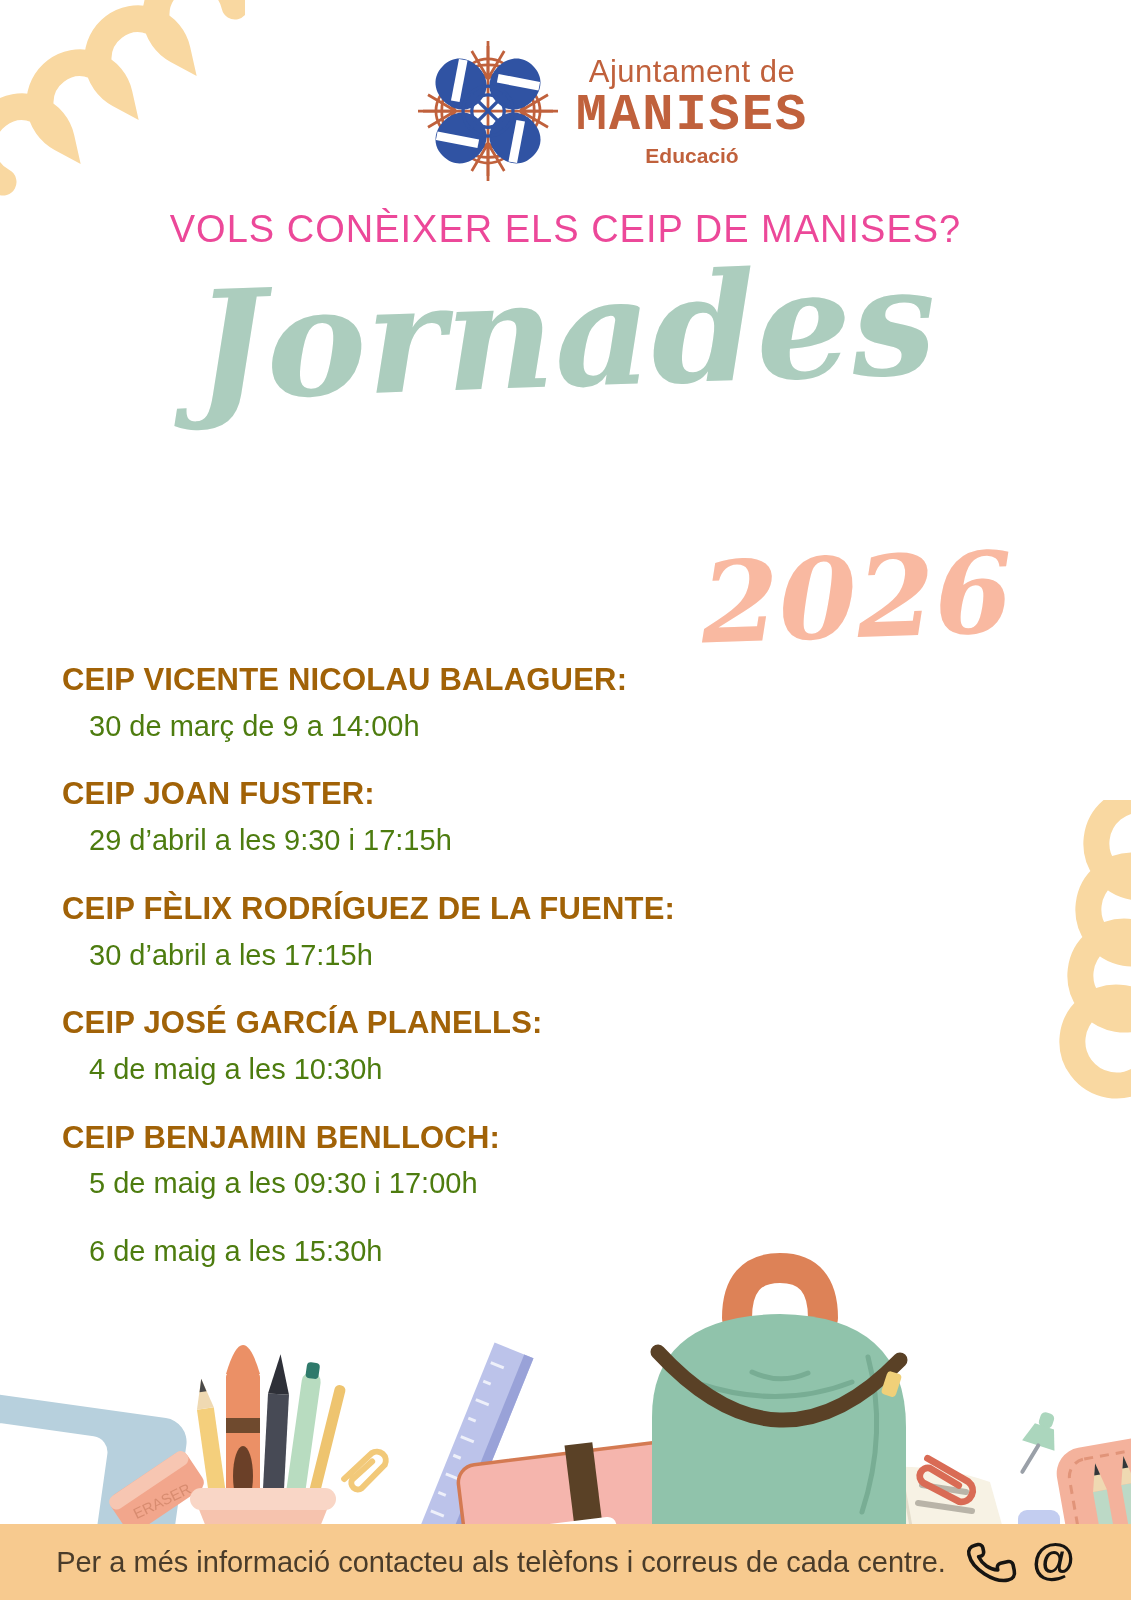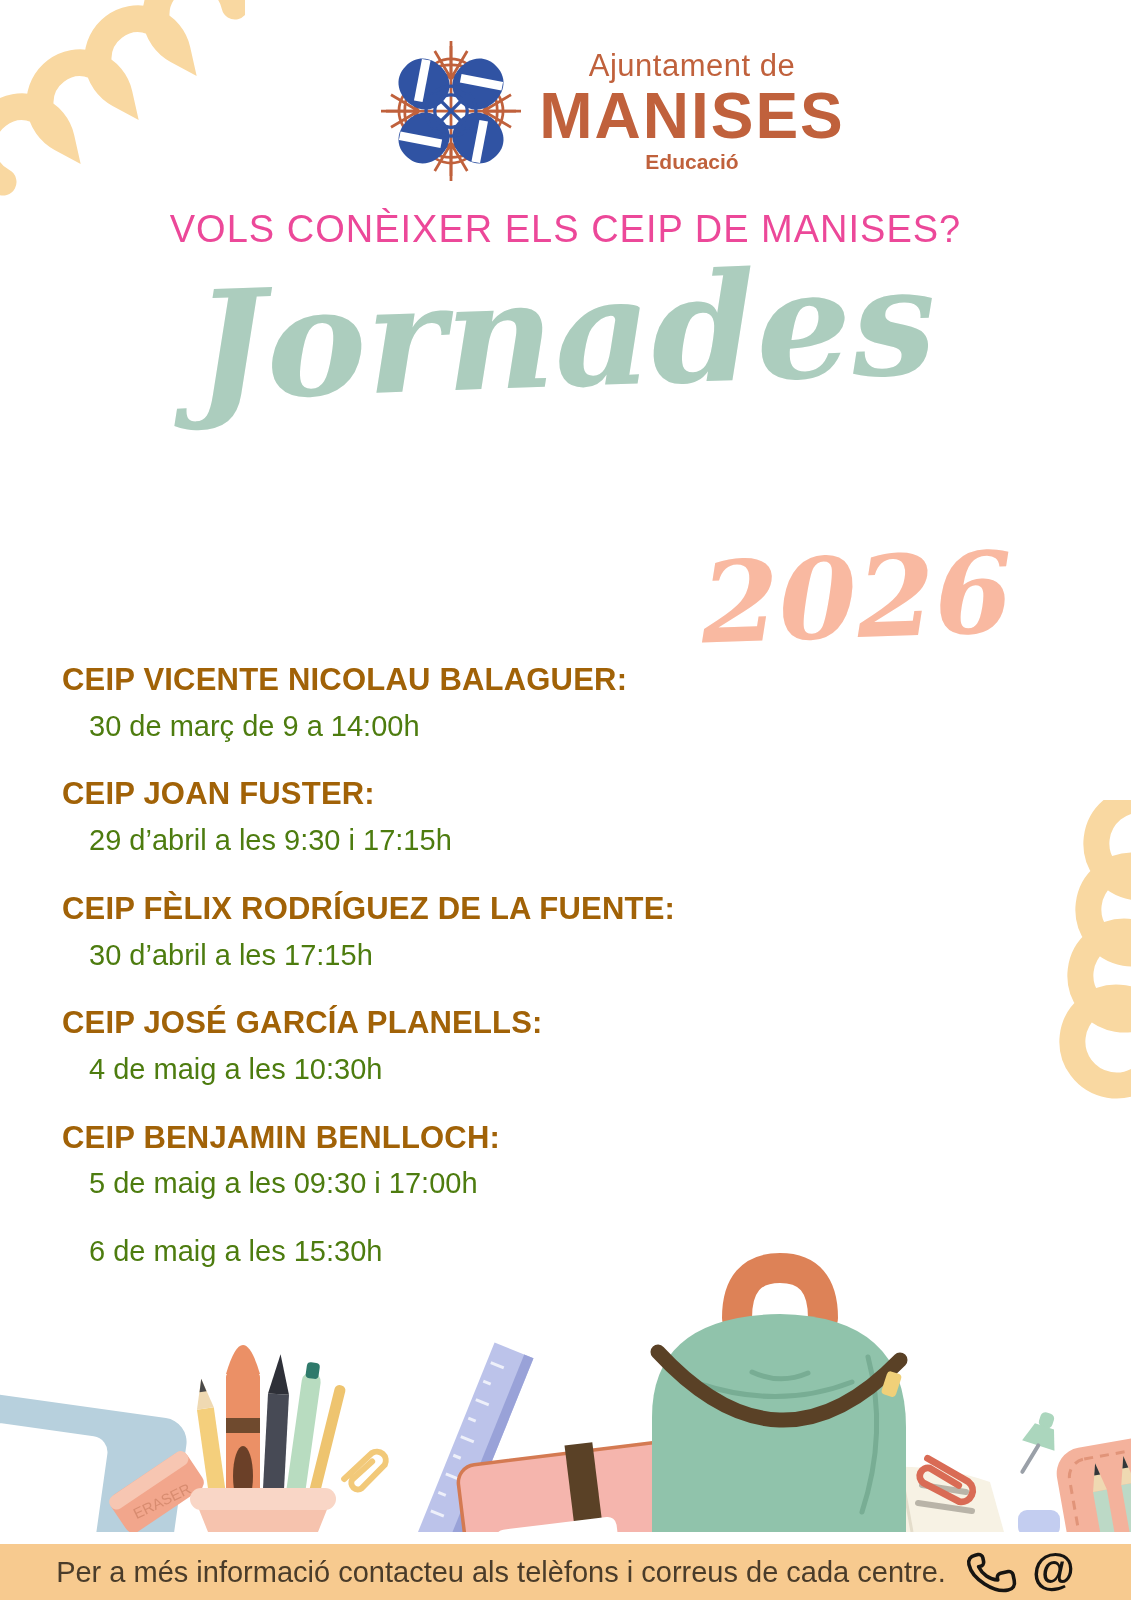--- a/index.html
+++ b/index.html
@@ -20,21 +20,21 @@
   .squiggle-right svg { position: absolute; left: 0; top: 0; }
 
   
   .header {
     position: absolute; top: 36px; left: 0; width: 100%;
     display: flex; justify-content: center; align-items: center; gap: 13px; margin-left: 45px;
   }
   .logo-mark { width: 150px; height: 150px; flex: 0 0 auto; }
   .logo-text { text-align: center; color: #c0613c; }
   .logo-line1 { font-size: 31px; letter-spacing: 0.5px; }
-  .logo-line2 { font-size: 64px; font-weight: bold; letter-spacing: 2px; line-height: 1.0; }
+  .logo-line2 { font-size: 52px; font-weight: bold; letter-spacing: 2px; line-height: 1.0; font-family: Liberation Mono, monospace; }
   .logo-line3 { font-size: 21px; font-weight: bold; margin-top: 2px; }
 
   .question {
     position: absolute; top: 208px; left: 0; width: 100%;
     text-align: center;
     font-size: 38px; color: #ec4899; letter-spacing: 1px;
   }
 
   
   .script { font-family: "DejaVu Serif", serif; font-style: italic; font-weight: bold; white-space: nowrap; }
@@ -63,21 +63,21 @@
   .school-time {
     font-size: 29px; color: #4d7c0f; padding-left: 27px; margin-top: 11px;
     line-height: 1.2;
   }
 
   
   .illustration { position: absolute; left: 0; bottom: 68px; width: 1131px; height: 310px; }
 
   
   .footer {
-    position: absolute; left: 0; bottom: 0; width: 100%; height: 56px;
+    position: absolute; left: 0; bottom: 0; width: 100%; height: 76px;
     background: #f7ca8f;
     display: flex; align-items: center; justify-content: center; gap: 14px;
   }
   .footer-text { font-size: 29px; color: #4a3c2a; }
   .phone-icon-svg { width: 52px; height: 52px; margin-left: 6px; }
   .at-symbol { font-size: 44px; font-weight: bold; color: #171512; line-height: 1; padding-bottom: 4px; }
 </style>
 </head>
 <body>
 

